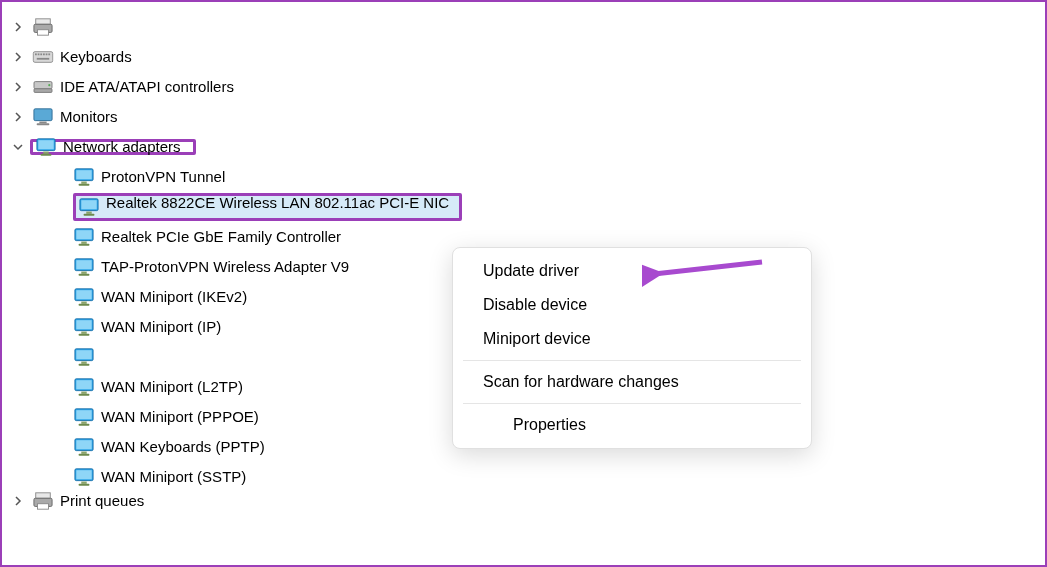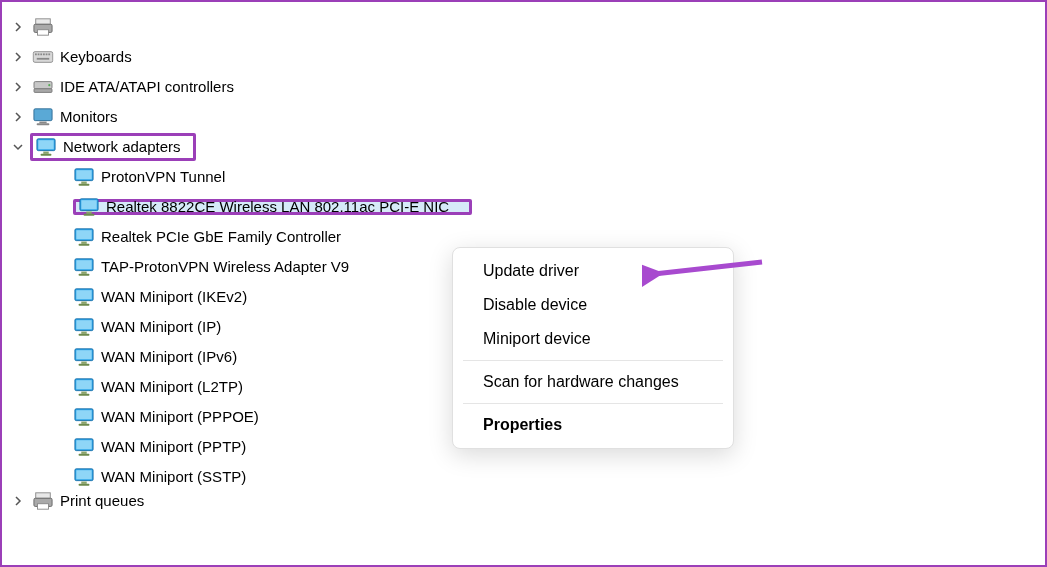--- a/index.html
+++ b/index.html
@@ -46,39 +46,39 @@
     .highlight-box {
       border: 3px solid #9b3fb8;
       border-radius: 2px;
     }
     .child-level { padding-left: 47px; }
     .selected-bg { background: #d6eaf8; }
     .context-menu {
       position: absolute;
       left: 450px;
       top: 245px;
-      width: 282px;
+      width: 360px;
       background: #fff;
       border: 1px solid #e0e0e0;
       border-radius: 8px;
       box-shadow: 0 6px 24px rgba(0,0,0,0.15);
       padding: 6px 0;
       z-index: 10;
     }
     .menu-item {
       padding: 8px 30px;
       font-size: 16px;
       cursor: pointer;
     }
     .menu-divider {
       height: 1px;
       background: #e5e5e5;
       margin: 4px 10px;
     }
-    .menu-item.bold { font-weight: 700; }
+    .menu-item.bold { font-weight: 400; margin-left: 30px; }
     .arrow {
       position: absolute;
       left: 640px;
       top: 254px;
       z-index: 20;
     }
 
     
     .mon-icon svg { width: 22px; height: 20px; }
   </style>
@@ -194,21 +194,21 @@
     </span>
     <span class="label">Monitors</span>
   </div>
 
   <div class="row">
     <span class="expander">
       <svg width="10" height="10" viewBox="0 0 10 10">
           <path d="M1 3 L5 7 L9 3" fill="none" stroke="#555" stroke-width="1.5"></path>
         </svg>
     </span>
-    <span class="highlight-box" style="display:inline-flex; align-items:center; margin-left:4px; padding:1px 6px 1px 2px; height:28px;">
+    <span class="highlight-box" style="display:inline-flex; align-items:center; margin-left:4px; padding:1px 6px 1px 2px; height:16px;">
       <span class="icon mon-icon">
         <svg>
             <use href="#sym-monitor"></use>
           </svg>
       </span>
       <span class="label">Network adapters</span>
     </span>
   </div>
 
   <div class="child-level">
@@ -218,21 +218,21 @@
       <span class="icon mon-icon">
           <svg>
             <use href="#sym-monitor"></use>
           </svg>
         </span>
       <span class="label">ProtonVPN Tunnel</span>
     </div>
 
     <div class="row">
       <span class="expander hidden"></span>
-      <span class="highlight-box selected-bg" style="display:inline-flex; align-items:center; padding:0px 14px 0px 2px; height:16px;">
+      <span class="highlight-box selected-bg" style="display:inline-flex; align-items:flex-end; padding:0px 4px 0px 2px; height:28px;">
         <span class="icon mon-icon">
             <svg>
               <use href="#sym-monitor"></use>
             </svg>
           </span>
         <span class="label">Realtek 8822CE Wireless LAN 802.11ac PCI-E NIC</span>
       </span>
     </div>
 
     <div class="row">
@@ -271,21 +271,20 @@
         </span>
       <span class="label">WAN Miniport (IP)</span>
     </div>
     <div class="row">
       <span class="expander hidden"></span>
       <span class="icon mon-icon">
           <svg>
             <use href="#sym-monitor"></use>
           </svg>
         </span>
-      <span class="label">WAN Miniport (IPv6)</span>
     </div>
     <div class="row">
       <span class="expander hidden"></span>
       <span class="icon mon-icon">
           <svg>
             <use href="#sym-monitor"></use>
           </svg>
         </span>
       <span class="label">WAN Miniport (L2TP)</span>
     </div>
@@ -298,21 +297,21 @@
         </span>
       <span class="label">WAN Miniport (PPPOE)</span>
     </div>
     <div class="row">
       <span class="expander hidden"></span>
       <span class="icon mon-icon">
           <svg>
             <use href="#sym-monitor"></use>
           </svg>
         </span>
-      <span class="label">WAN Miniport (PPTP)</span>
+      <span class="label">WAN Keyboards (PPTP)</span>
     </div>
     <div class="row">
       <span class="expander hidden"></span>
       <span class="icon mon-icon">
           <svg>
             <use href="#sym-monitor"></use>
           </svg>
         </span>
       <span class="label">WAN Miniport (SSTP)</span>
     </div>

